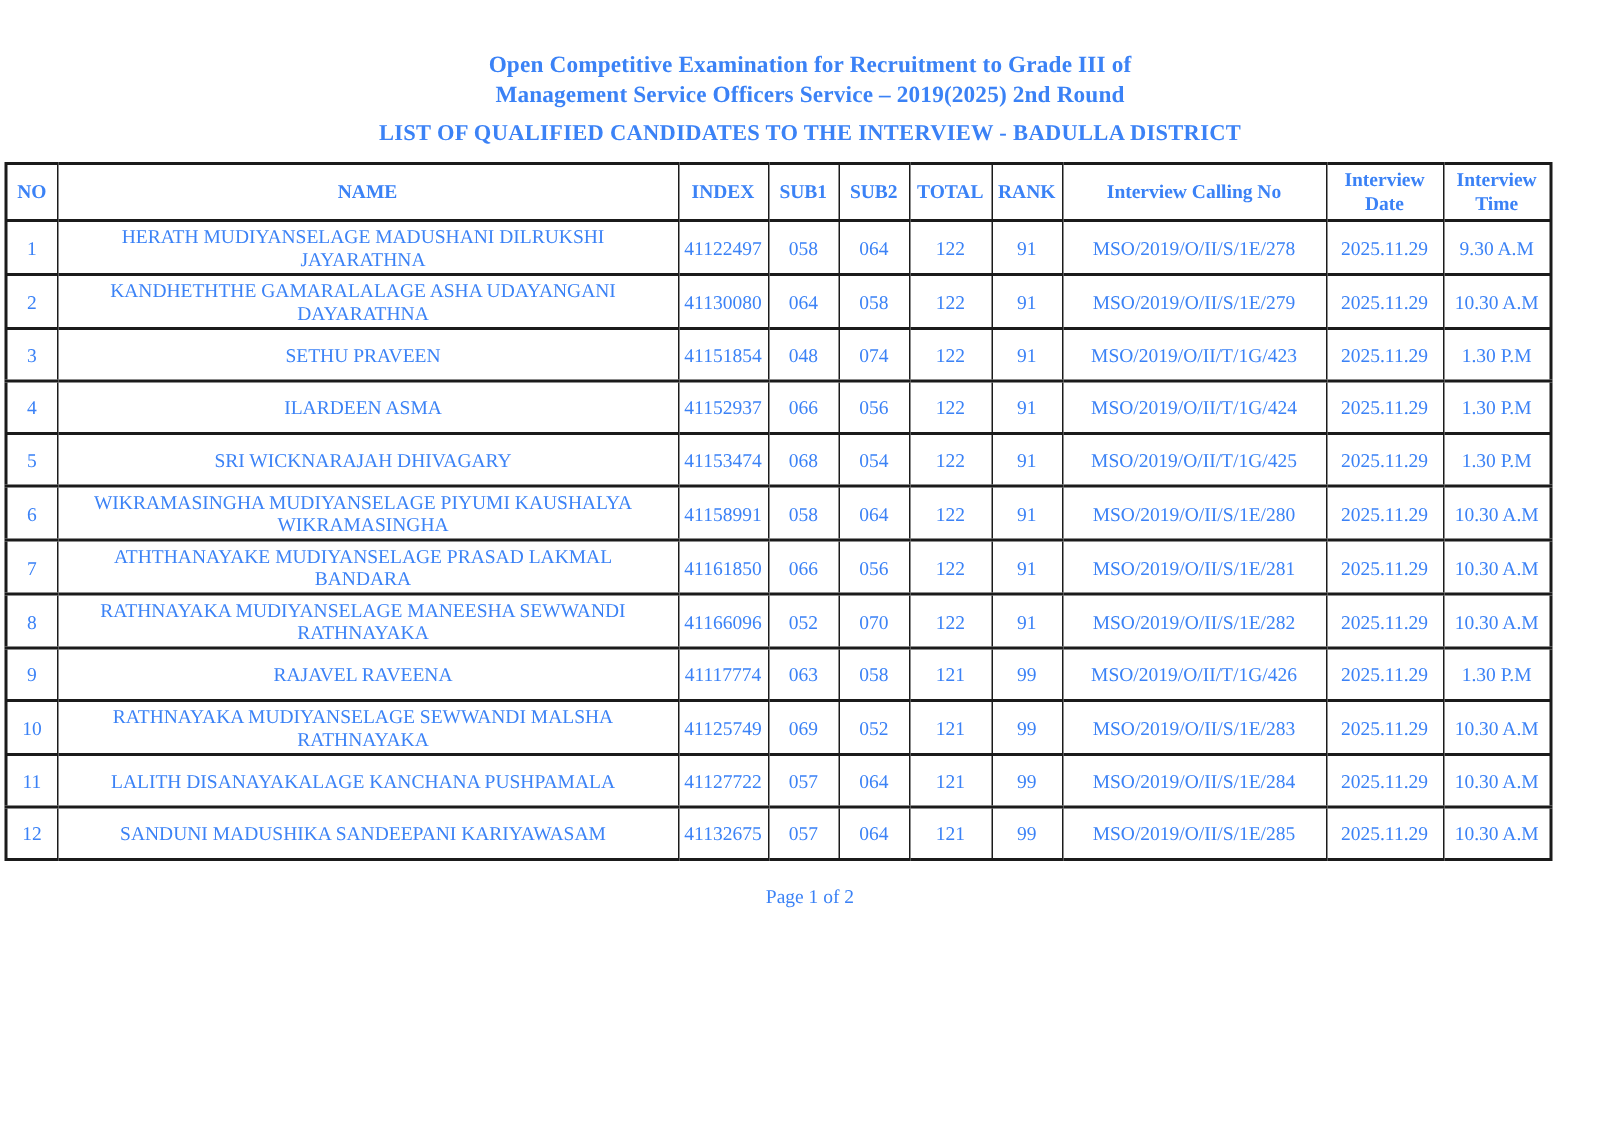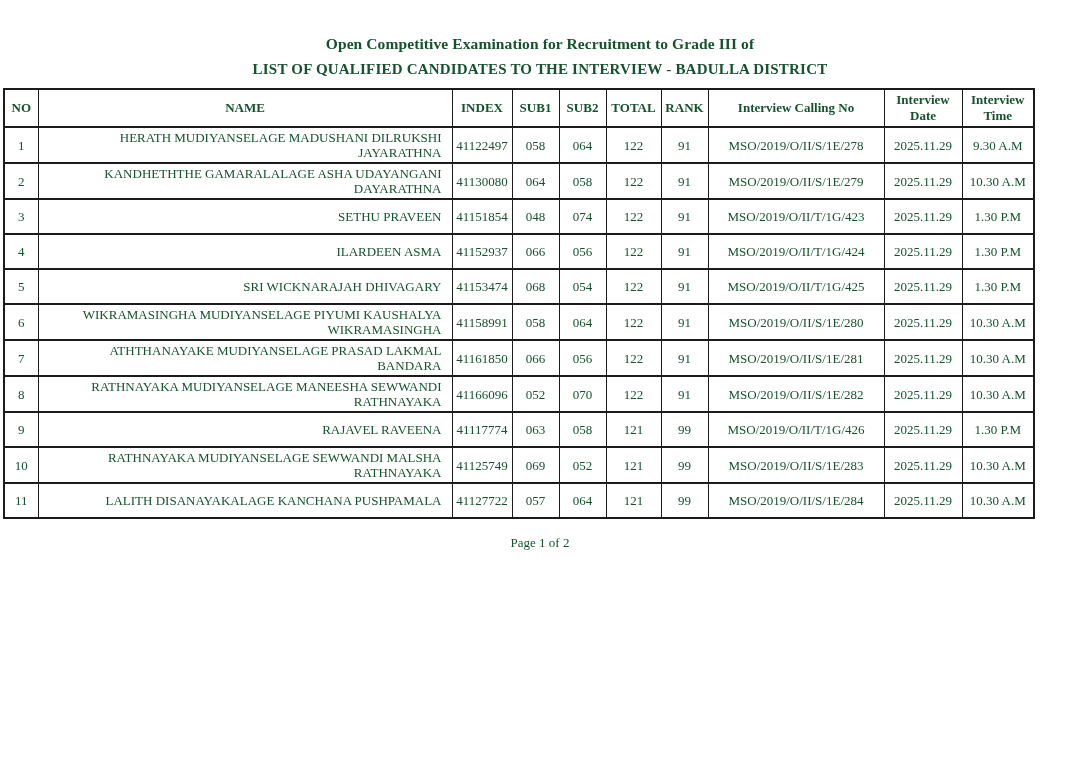--- a/index.html
+++ b/index.html
@@ -5,21 +5,21 @@
   html, body {
     margin: 0;
     padding: 0;
     background: #ffffff;
   }
   .page {
     width: 1080px;
     height: 764px;
     background: #ffffff;
     font-family: "Liberation Serif", "DejaVu Serif", serif;
-    color: #14532d;
+    color: #3b82f6;
     box-sizing: border-box;
     overflow: hidden;
   }
   .doc-header {
     padding-top: 34px;
     text-align: center;
   }
   .title-line {
     font-size: 15.5px;
     font-weight: bold;
@@ -58,37 +58,38 @@
   table.candidates th {
     font-weight: bold;
     height: 36px;
     line-height: 16px;
   }
   table.candidates td {
     height: 35px;
     line-height: 15px;
   }
   table.candidates td:nth-child(2) {
-    text-align: right;
+    text-align: center;
     padding-left: 4px;
     padding-right: 10px;
   }
   .footer {
     margin-top: 4px;
     text-align: center;
     font-size: 13px;
   }
 </style>
 </head>
 <body>
 
 <div class="page">
 
   <div class="doc-header">
     <div class="title-line">Open Competitive Examination for Recruitment to Grade III of</div>
+    <div class="title-line">Management Service Officers Service – 2019(2025) 2nd Round</div>
     <div class="subtitle">LIST OF QUALIFIED CANDIDATES TO THE INTERVIEW - BADULLA DISTRICT</div>
   </div>
 
   <div class="table-wrap">
     <table class="candidates">
       <colgroup>
         <col style="width:34px">
         <col style="width:414px">
         <col style="width:60px">
         <col style="width:47px">
@@ -239,19 +240,31 @@
             <td>LALITH DISANAYAKALAGE KANCHANA PUSHPAMALA</td>
             <td>41127722</td>
             <td>057</td>
             <td>064</td>
             <td>121</td>
             <td>99</td>
             <td>MSO/2019/O/II/S/1E/284</td>
             <td>2025.11.29</td>
             <td>10.30 A.M</td>
           </tr>
+          <tr>
+            <td>12</td>
+            <td>SANDUNI MADUSHIKA SANDEEPANI KARIYAWASAM</td>
+            <td>41132675</td>
+            <td>057</td>
+            <td>064</td>
+            <td>121</td>
+            <td>99</td>
+            <td>MSO/2019/O/II/S/1E/285</td>
+            <td>2025.11.29</td>
+            <td>10.30 A.M</td>
+          </tr>
         </tbody>
     </table>
   </div>
 
   <div class="footer">Page 1 of 2</div>
 
 </div>
 
 </body></html>

